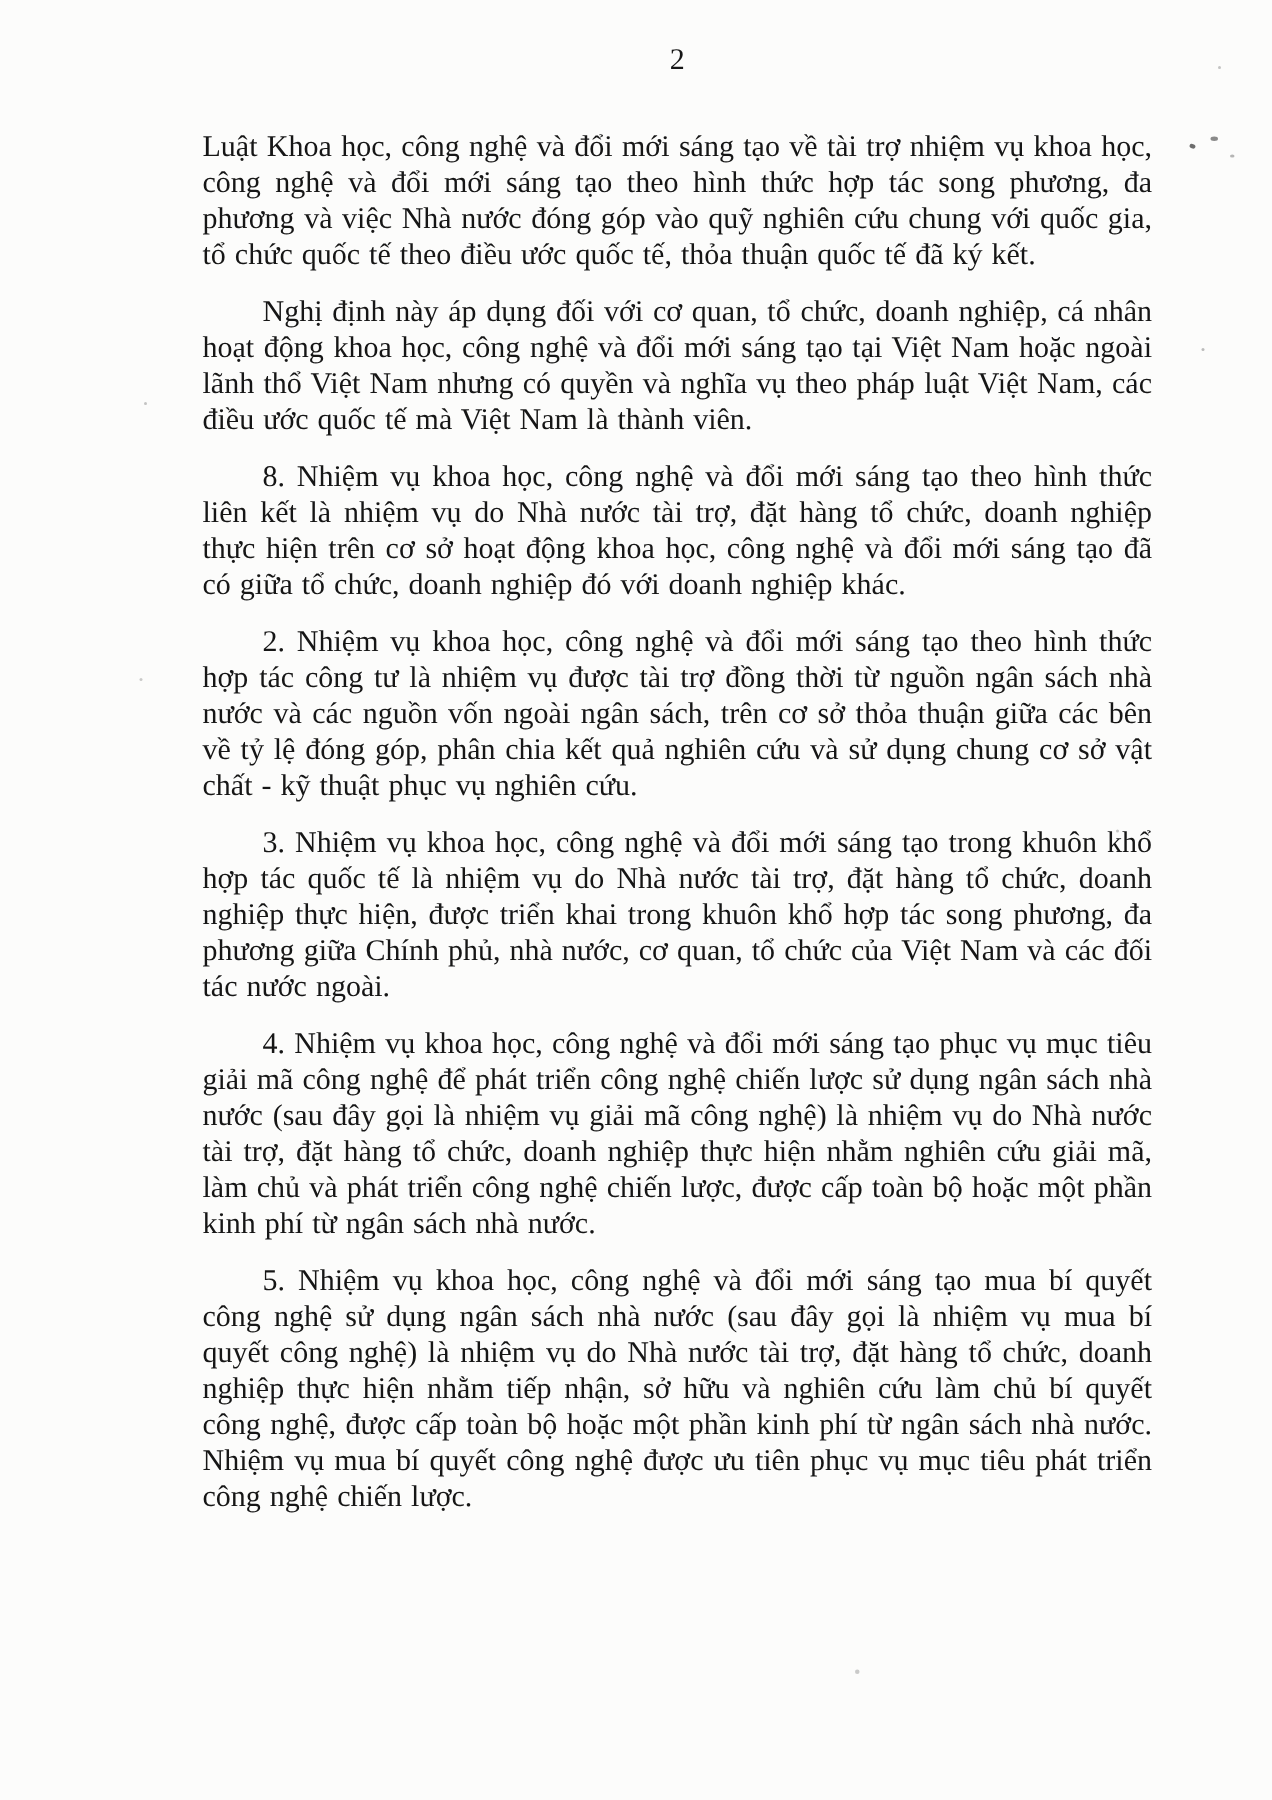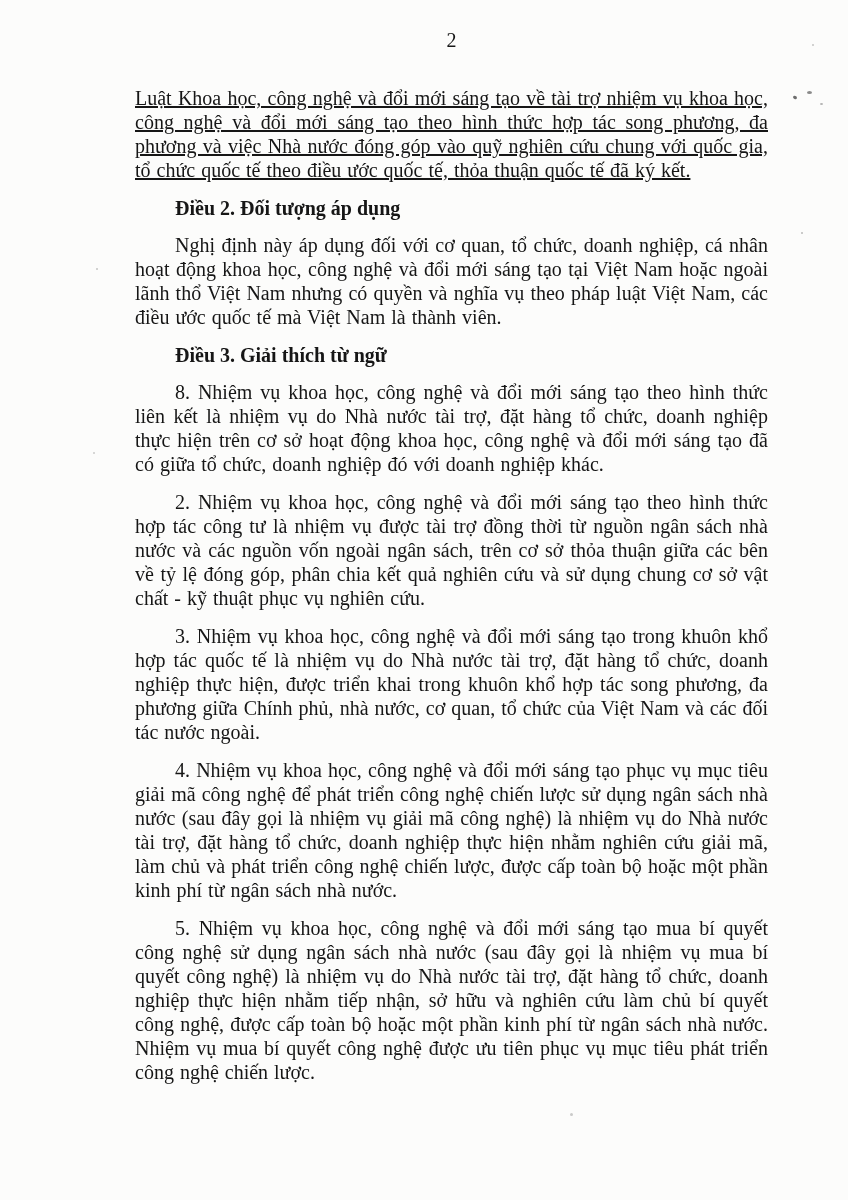--- a/index.html
+++ b/index.html
@@ -37,21 +37,20 @@
 
   .para {
     text-align: justify;
     text-indent: 40px;
     margin-bottom: 14px;
     word-spacing: 1px;
   }
 
   .para.no-indent {
     text-indent: 0;
-    text-decoration: underline;
   }
 
   .heading {
     font-weight: bold;
     text-indent: 40px;
     margin-top: 6px;
     margin-bottom: 13px;
     font-size: 20px;
     line-height: 24px;
   }
@@ -76,25 +75,23 @@
 <body>
 
 <div class="page">
 
   <div class="content">
 
     <div class="page-number">2</div>
 
     <p class="para no-indent">Luật Khoa học, công nghệ và đổi mới sáng tạo về tài trợ nhiệm vụ khoa học, công nghệ và đổi mới sáng tạo theo hình thức hợp tác song phương, đa phương và việc Nhà nước đóng góp vào quỹ nghiên cứu chung với quốc gia, tổ chức quốc tế theo điều ước quốc tế, thỏa thuận quốc tế đã ký kết.</p>
 
-    <p class="heading">Điều 2. Đối tượng áp dụng</p>
 
     <p class="para">Nghị định này áp dụng đối với cơ quan, tổ chức, doanh nghiệp, cá nhân hoạt động khoa học, công nghệ và đổi mới sáng tạo tại Việt Nam hoặc ngoài lãnh thổ Việt Nam nhưng có quyền và nghĩa vụ theo pháp luật Việt Nam, các điều ước quốc tế mà Việt Nam là thành viên.</p>
 
-    <p class="heading">Điều 3. Giải thích từ ngữ</p>
 
     <div>
         <p class="para">8. Nhiệm vụ khoa học, công nghệ và đổi mới sáng tạo theo hình thức liên kết là nhiệm vụ do Nhà nước tài trợ, đặt hàng tổ chức, doanh nghiệp thực hiện trên cơ sở hoạt động khoa học, công nghệ và đổi mới sáng tạo đã có giữa tổ chức, doanh nghiệp đó với doanh nghiệp khác.</p>
         <p class="para">2. Nhiệm vụ khoa học, công nghệ và đổi mới sáng tạo theo hình thức hợp tác công tư là nhiệm vụ được tài trợ đồng thời từ nguồn ngân sách nhà nước và các nguồn vốn ngoài ngân sách, trên cơ sở thỏa thuận giữa các bên về tỷ lệ đóng góp, phân chia kết quả nghiên cứu và sử dụng chung cơ sở vật chất - kỹ thuật phục vụ nghiên cứu.</p>
         <p class="para">3. Nhiệm vụ khoa học, công nghệ và đổi mới sáng tạo trong khuôn khổ hợp tác quốc tế là nhiệm vụ do Nhà nước tài trợ, đặt hàng tổ chức, doanh nghiệp thực hiện, được triển khai trong khuôn khổ hợp tác song phương, đa phương giữa Chính phủ, nhà nước, cơ quan, tổ chức của Việt Nam và các đối tác nước ngoài.</p>
         <p class="para">4. Nhiệm vụ khoa học, công nghệ và đổi mới sáng tạo phục vụ mục tiêu giải mã công nghệ để phát triển công nghệ chiến lược sử dụng ngân sách nhà nước (sau đây gọi là nhiệm vụ giải mã công nghệ) là nhiệm vụ do Nhà nước tài trợ, đặt hàng tổ chức, doanh nghiệp thực hiện nhằm nghiên cứu giải mã, làm chủ và phát triển công nghệ chiến lược, được cấp toàn bộ hoặc một phần kinh phí từ ngân sách nhà nước.</p>
         <p class="para">5. Nhiệm vụ khoa học, công nghệ và đổi mới sáng tạo mua bí quyết công nghệ sử dụng ngân sách nhà nước (sau đây gọi là nhiệm vụ mua bí quyết công nghệ) là nhiệm vụ do Nhà nước tài trợ, đặt hàng tổ chức, doanh nghiệp thực hiện nhằm tiếp nhận, sở hữu và nghiên cứu làm chủ bí quyết công nghệ, được cấp toàn bộ hoặc một phần kinh phí từ ngân sách nhà nước. Nhiệm vụ mua bí quyết công nghệ được ưu tiên phục vụ mục tiêu phát triển công nghệ chiến lược.</p>
       </div>
 
   </div>

